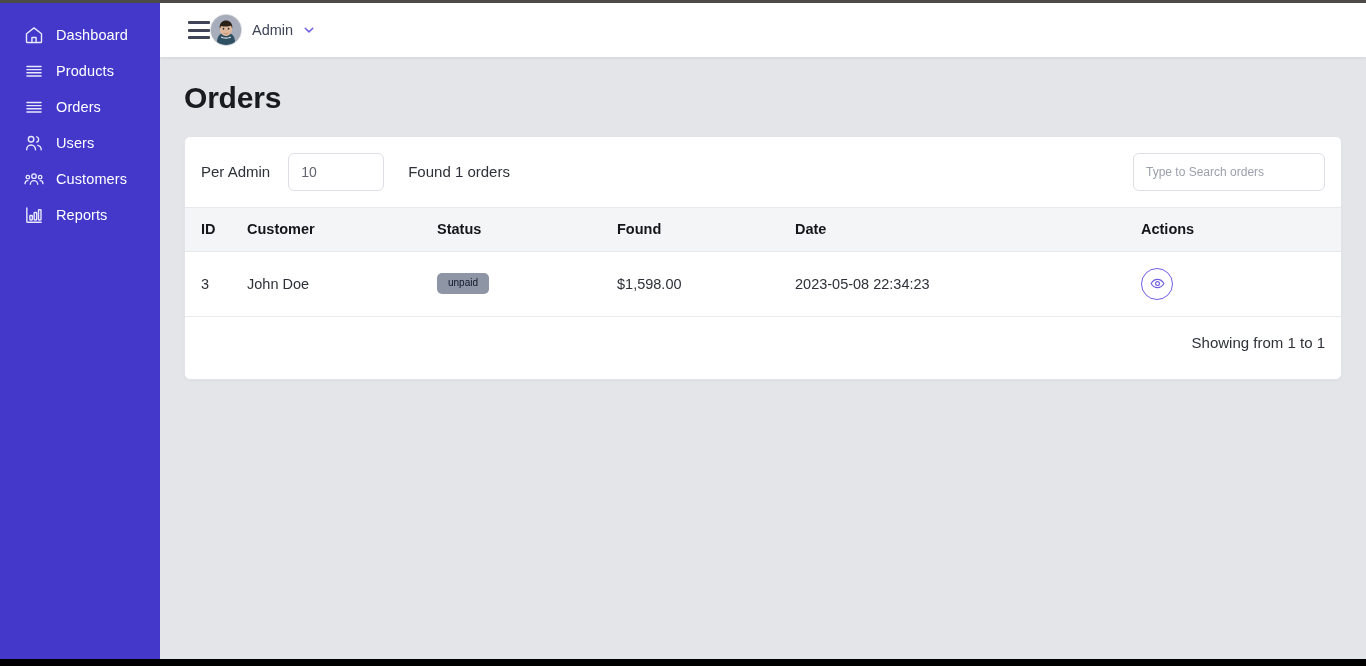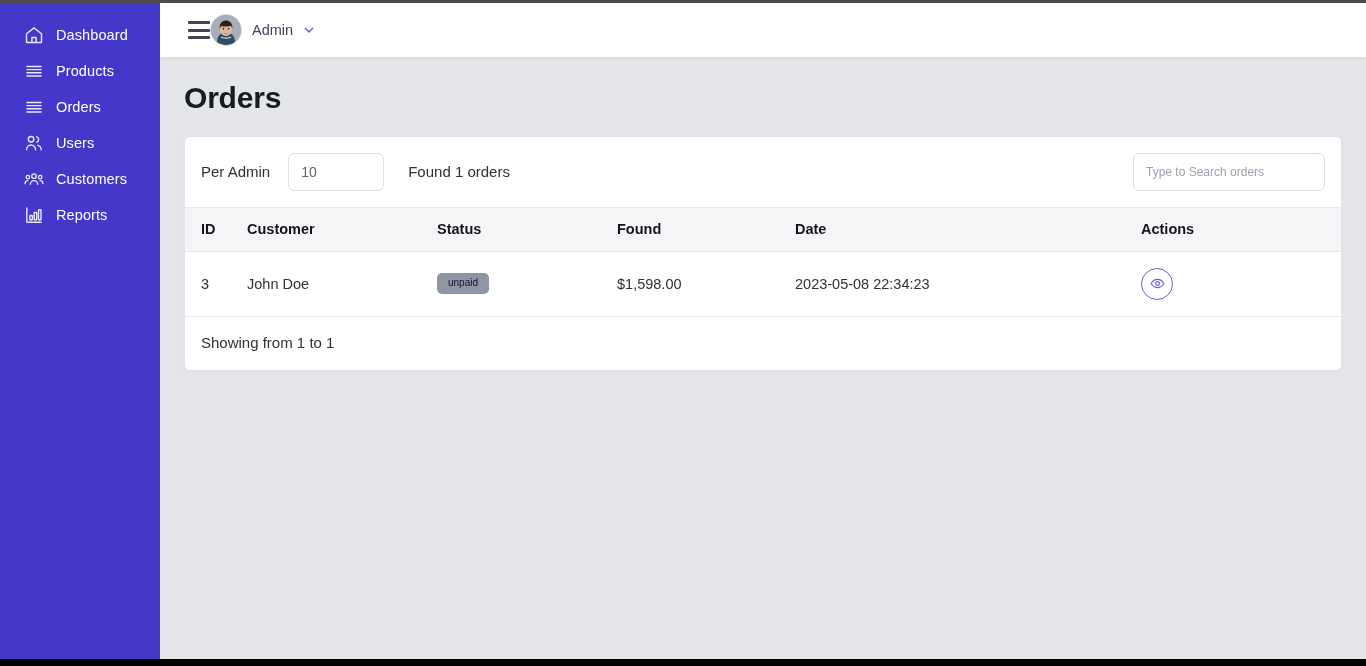--- a/index.html
+++ b/index.html
@@ -257,23 +257,24 @@
     display: flex;
     align-items: center;
     justify-content: center;
     cursor: pointer;
     color: #6d5fe0;
     padding: 0;
   }
   .icon-btn svg { display: block; }
 
   .card-foot {
-    padding: 17px 16px 19px 16px;
+    padding: 17px 16px 28px 16px;
     font-size: 15px;
     color: #2e3138;
+    text-align: right;
   }
 </style>
 </head>
 <body>
 
 <div id="app">
 
   <div class="chrome-top"></div>
 
   <nav class="sidebar">

